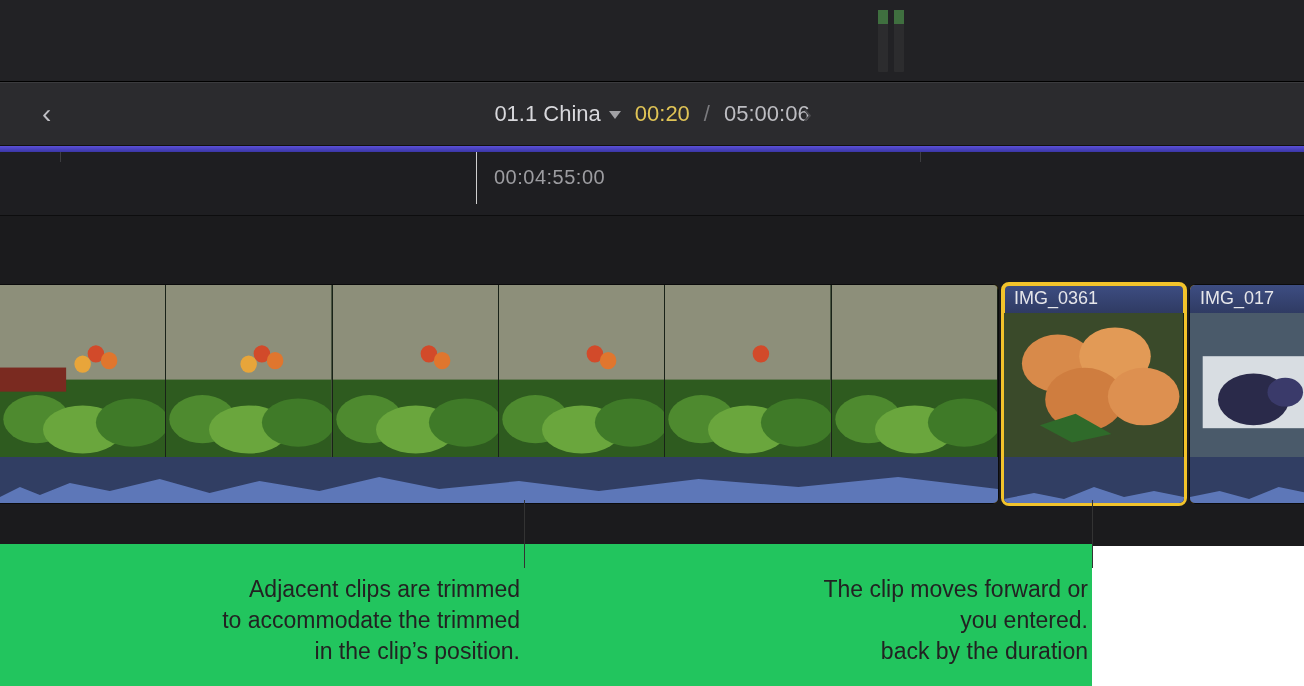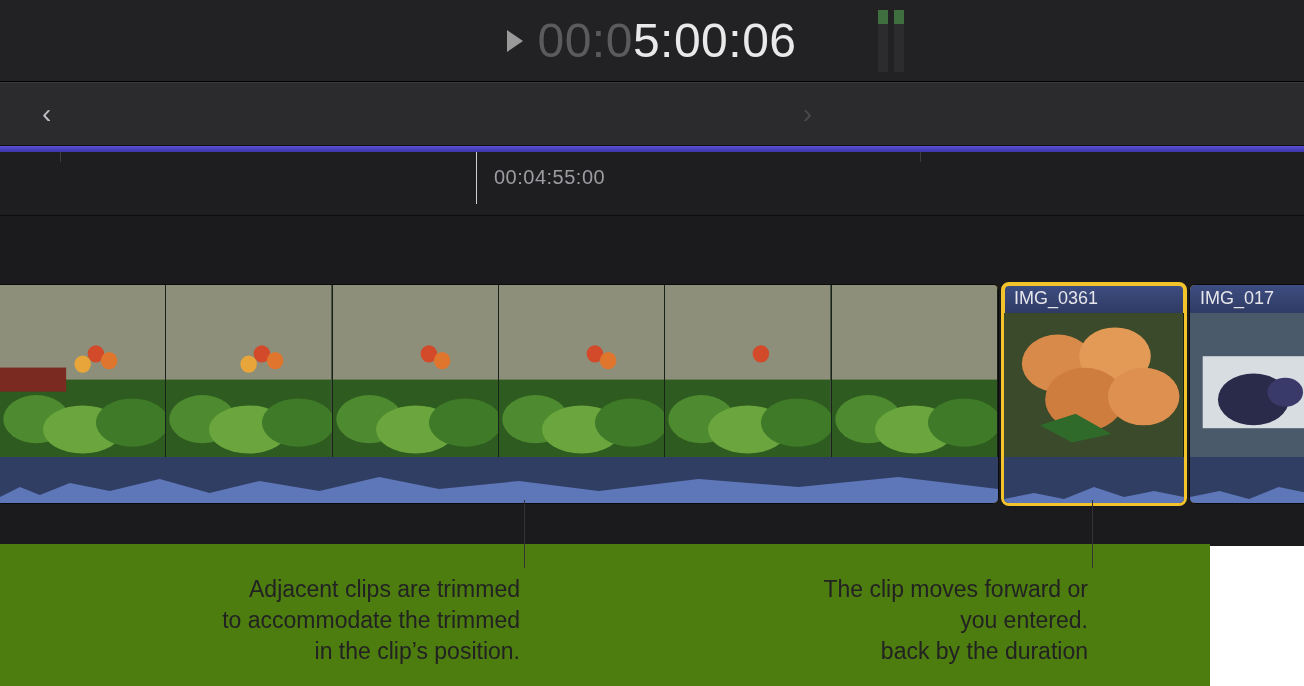--- a/index.html
+++ b/index.html
@@ -189,23 +189,23 @@
   }
   .clip1 { width: 1000px; border-top-left-radius:0; border-bottom-left-radius:0; margin-left:-1px;}
   .clip1 .thumbs { height: 172px; }
   .clip2 { width: 182px; margin-left: 4px;}
   .clip3 { width: 130px; margin-left: 4px;}
   
   .annotations {
     position: absolute;
     top: 544px;
     left: 0;
-    width: 1210px;
+    width: 1092px;
     height: 142px;
-    background: #4d7c0f;
+    background: #22c55e;
   }
   .callout {
     position: absolute;
     color: #222;
     font-size: 23px;
     line-height: 1.35;
     text-align: right;
     width: 380px;
   }
   .callout-line {
@@ -215,34 +215,37 @@
   }
   #callout-left { left: 140px; top: 30px; }
   #callout-right { left: 708px; top: 30px; }
 </style>
 </head>
 <body>
 
 <div class="app">
 
   <div class="topbar">
-    <div class="timecode-wrap">
-      <div class="play-icon"></div>
-      <div class="timecode">
-        <span class="dim">00:0</span><span>5:00:06</span>
-      </div>
-    </div>
     <div class="audiometers">
       <div class="bar"></div>
       <div class="bar"></div>
     </div>
   </div>
 
   <div class="projectbar">
     <div class="nav-arrow left">‹</div>
+    <div class="project-center">
+      <span class="project-name">
+        <span>01.1 China</span>
+        <span class="chevron"></span>
+      </span>
+      <span class="proj-elapsed">00:20</span>
+      <span class="proj-div">/</span>
+      <span class="proj-total">05:00:06</span>
+    </div>
     <div class="nav-arrow right">›</div>
   </div>
 
   <div class="purple-line"></div>
 
   <div class="ruler">
     <div class="tick" style="left:60px"></div>
     <div class="tick" style="left:476px;height:52px;background:#cfcfcf"></div>
     <div class="ruler-label">00:04:55:00</div>
     <div class="tick" style="left:920px"></div>

